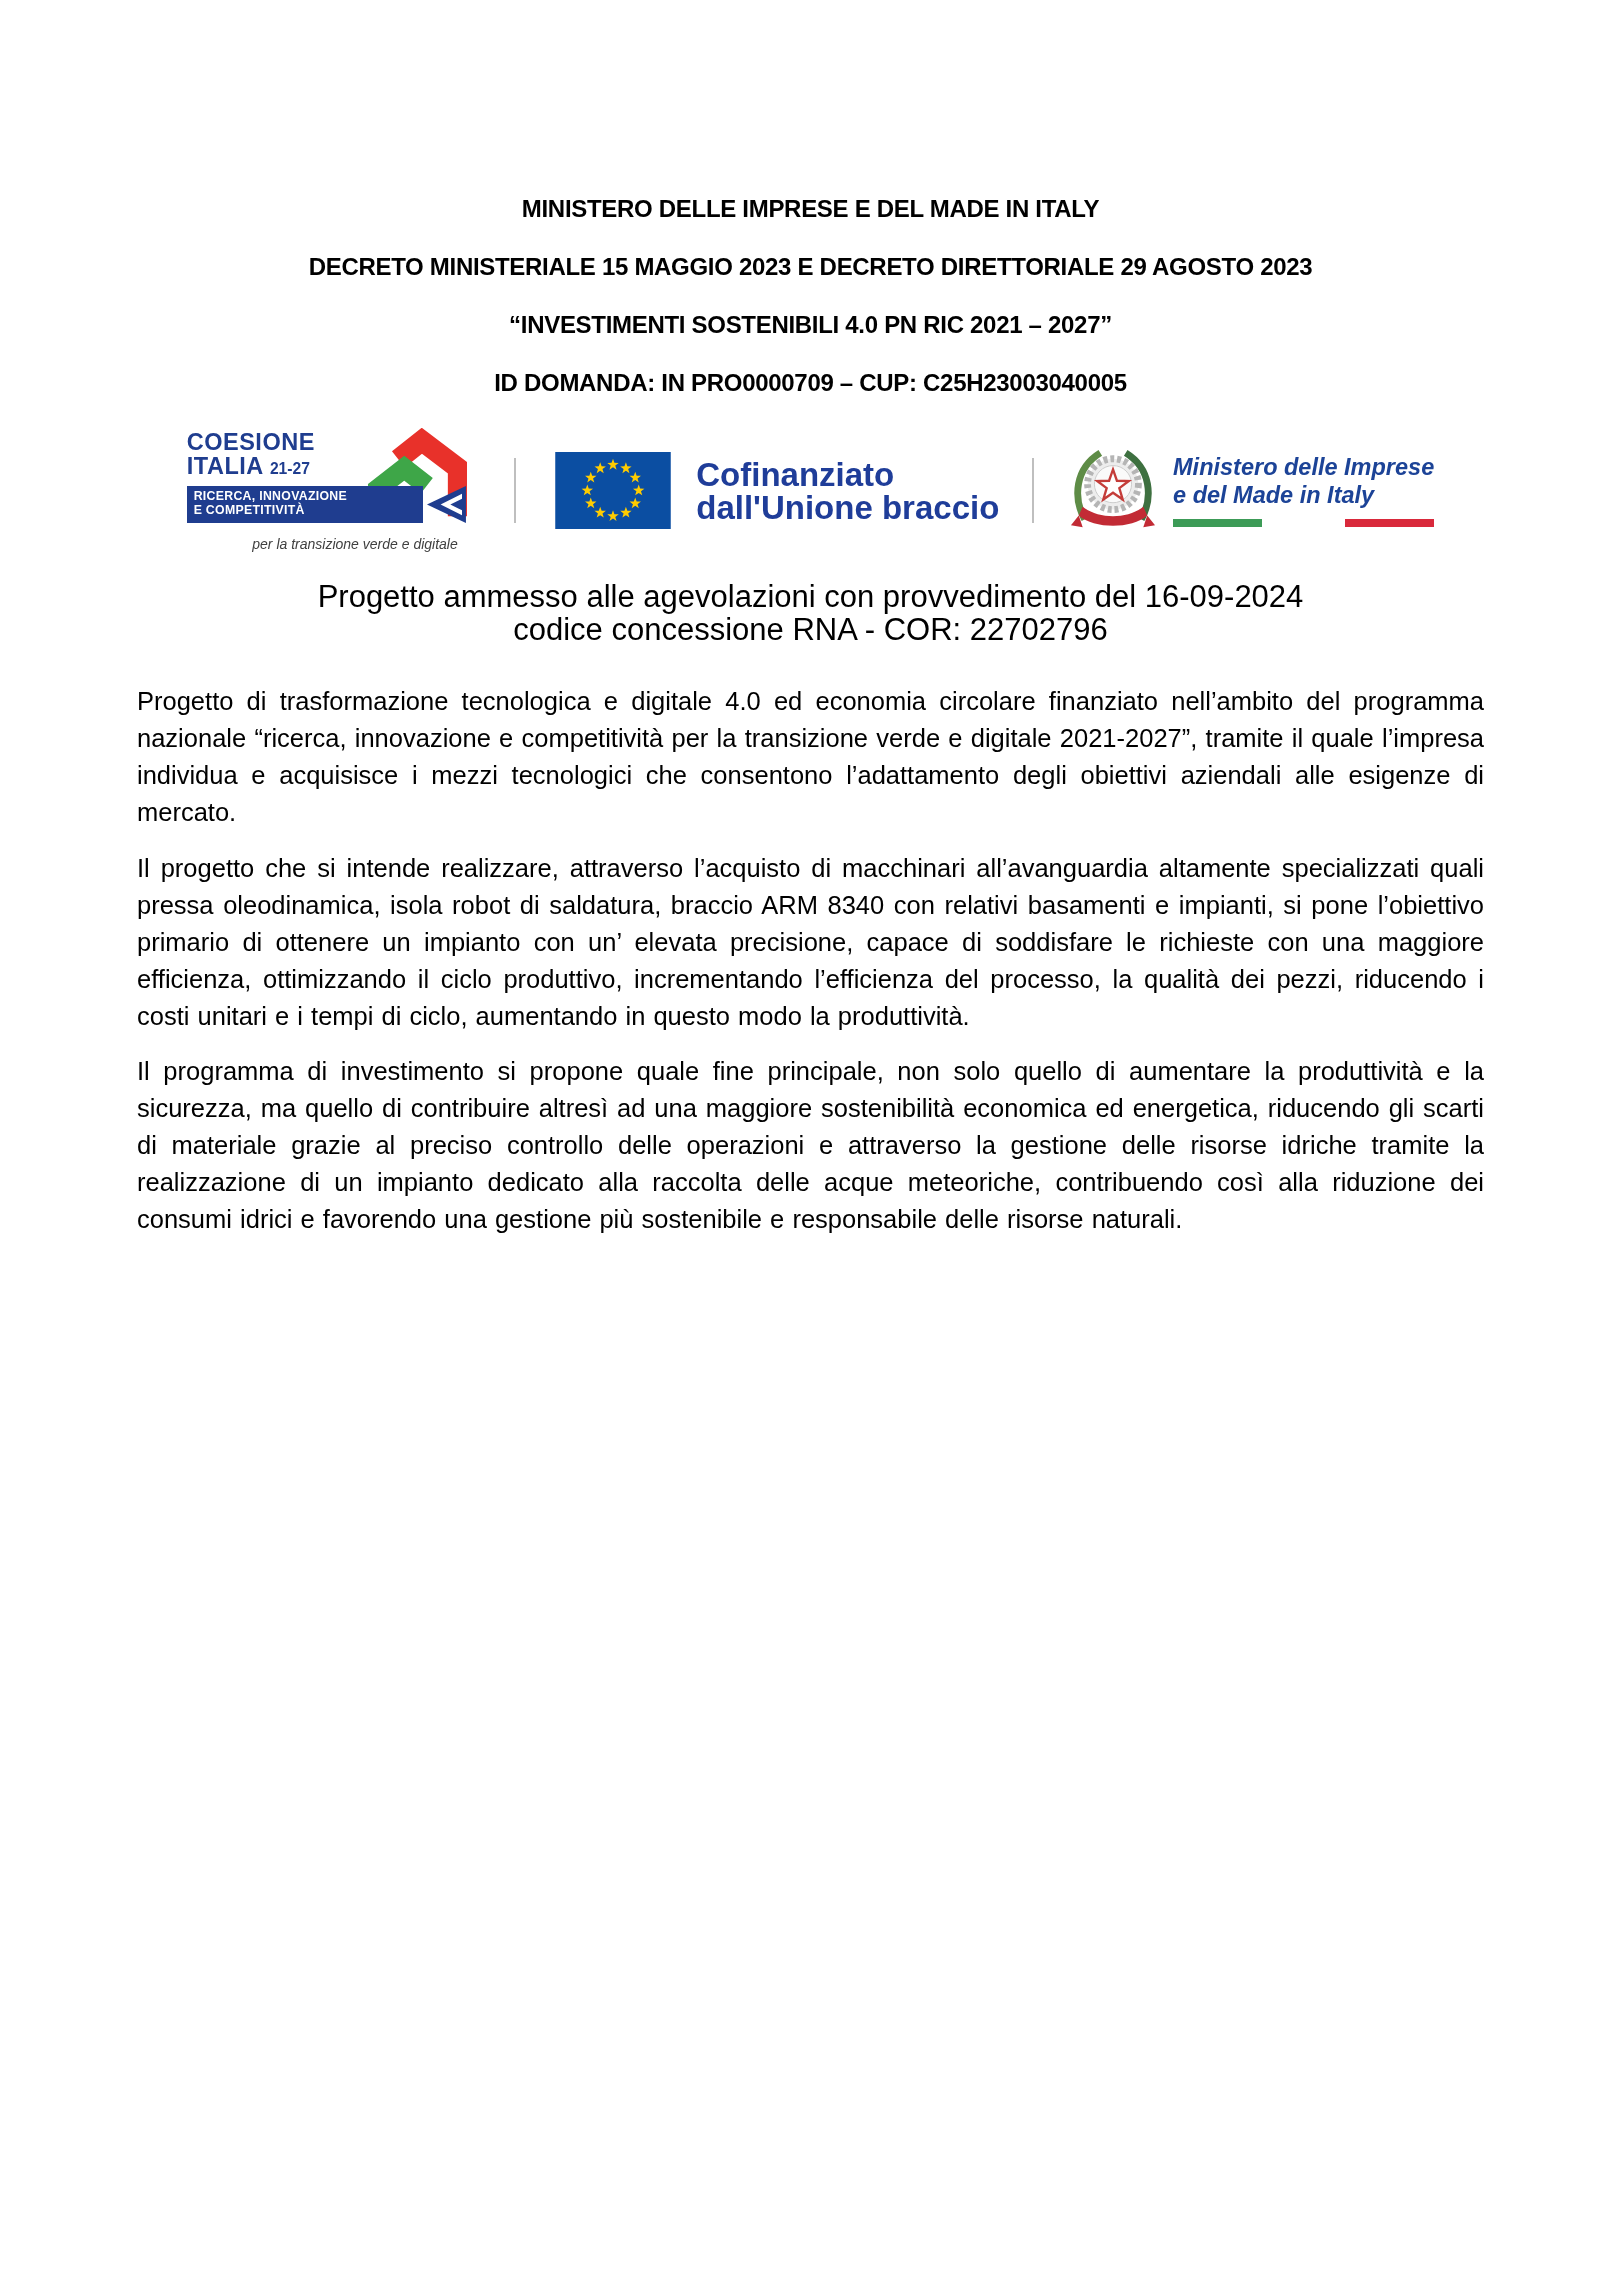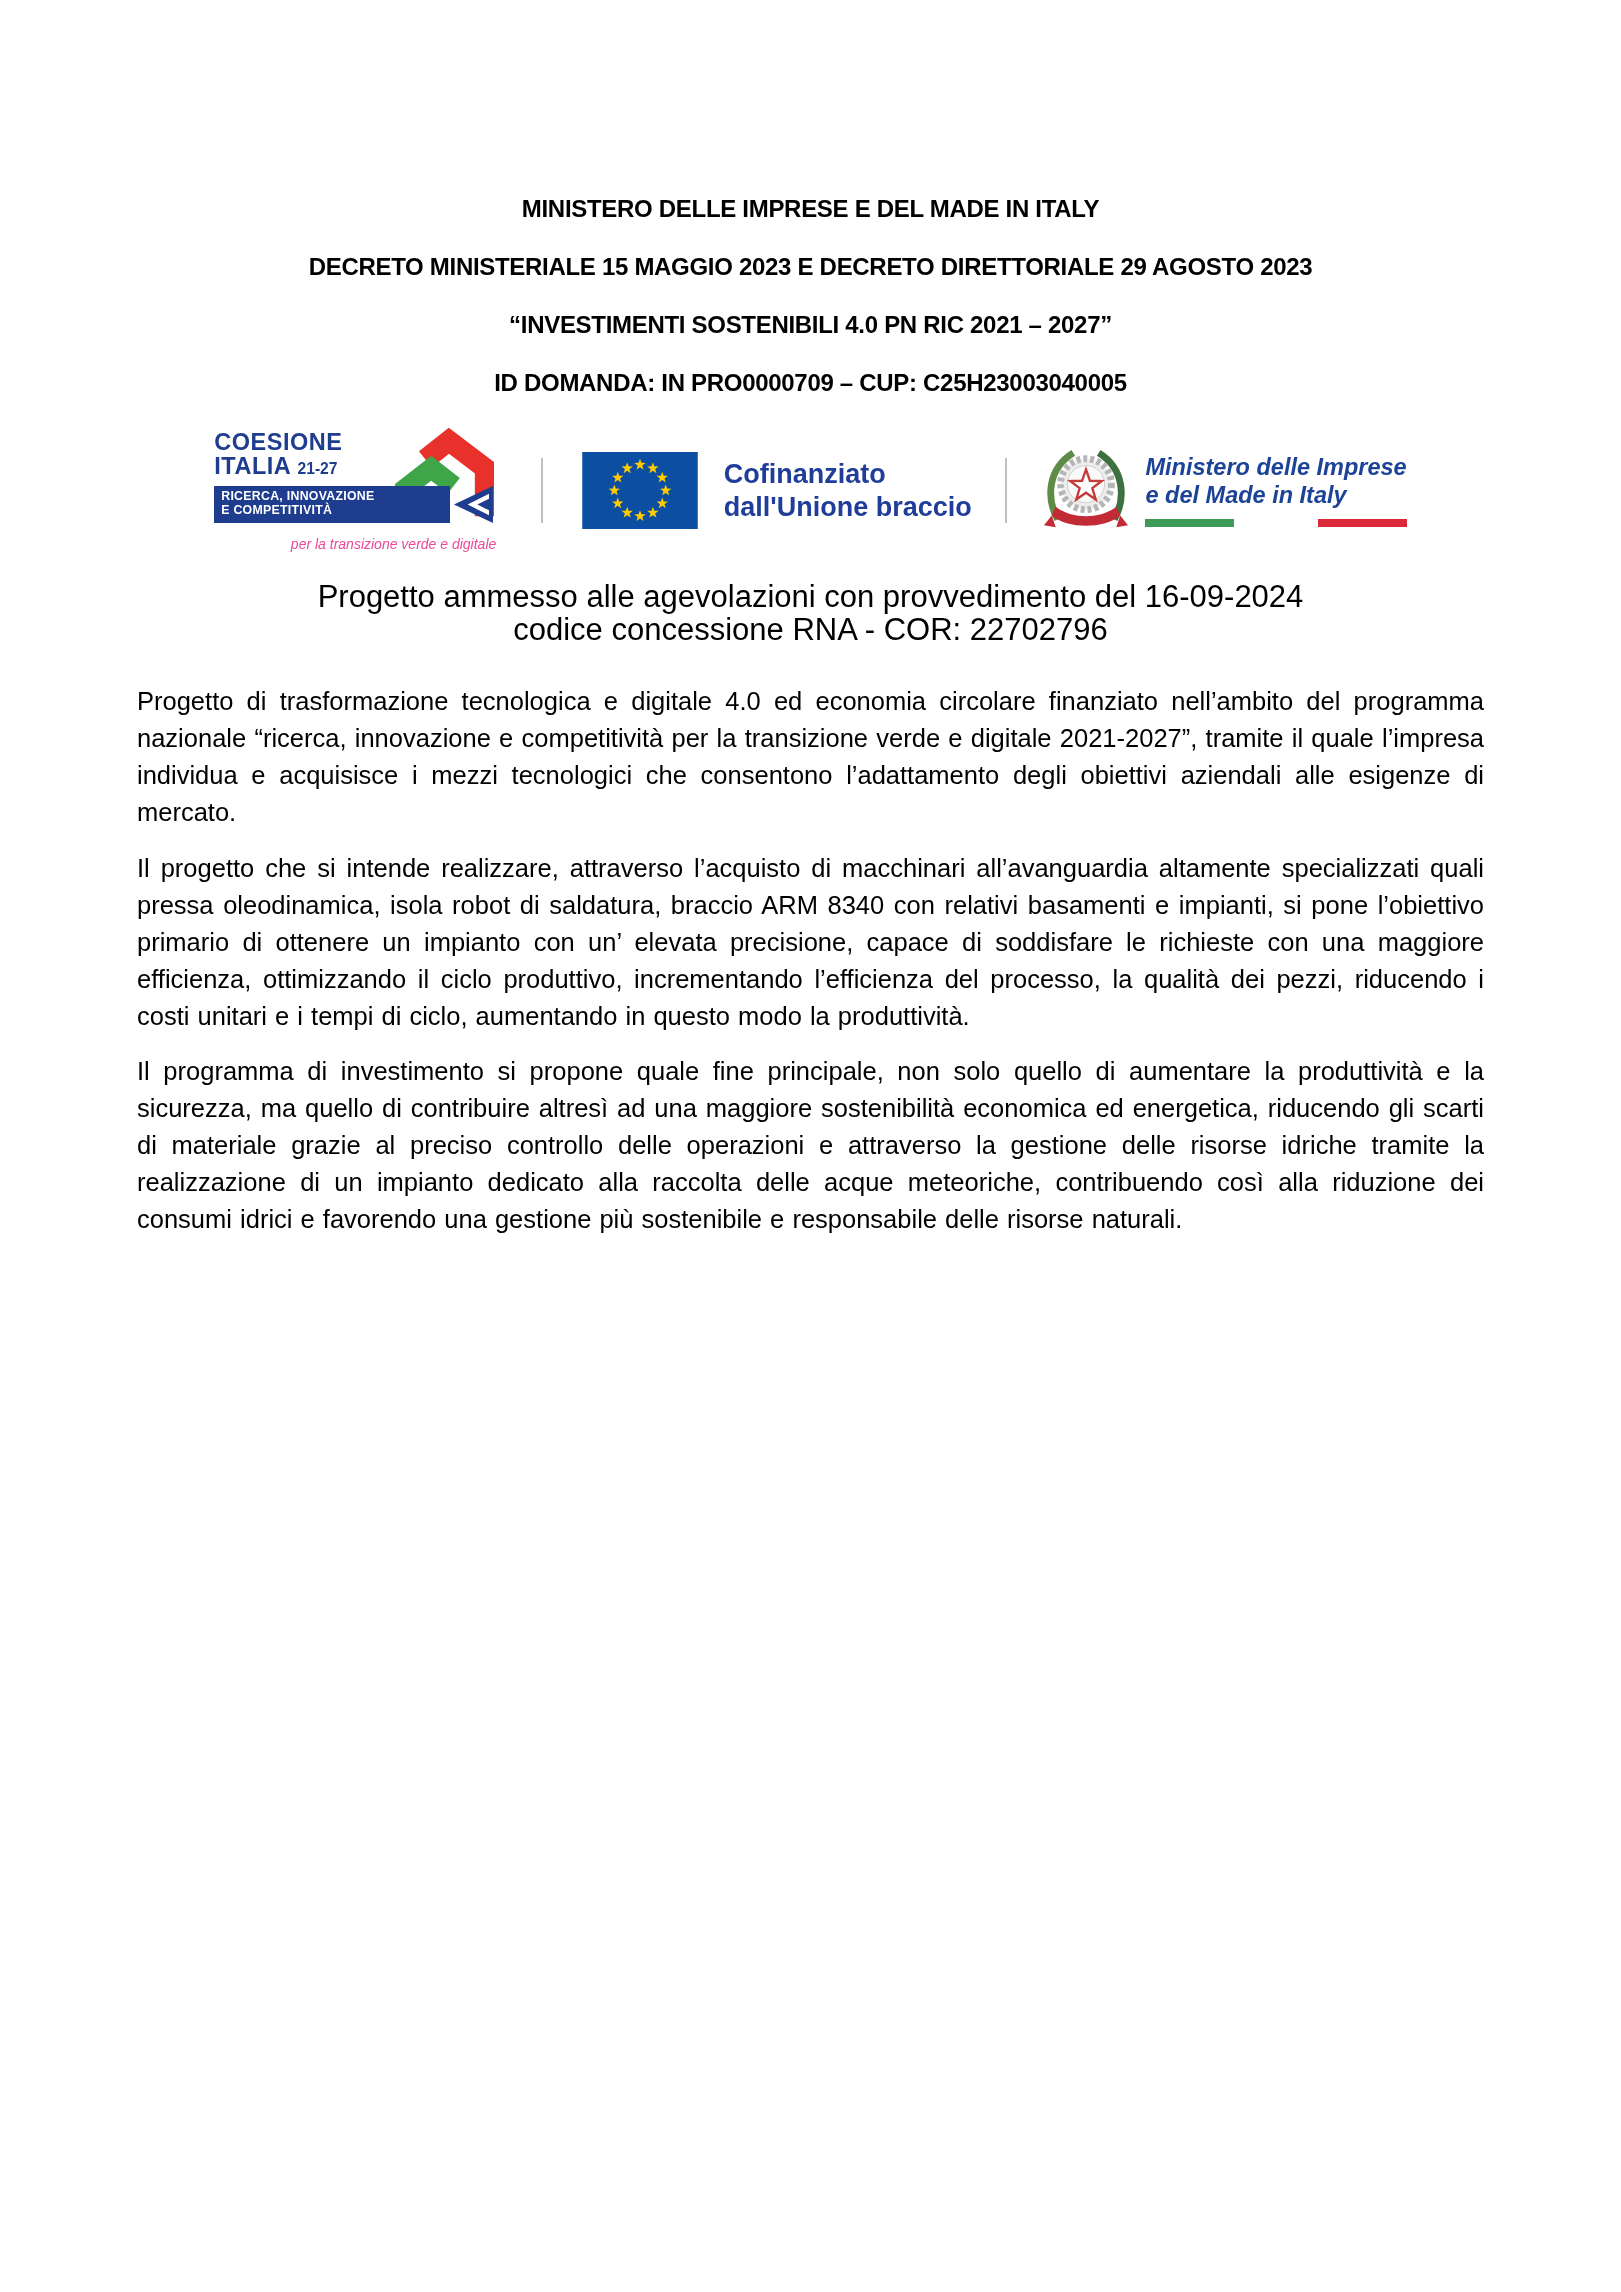--- a/index.html
+++ b/index.html
@@ -31,31 +31,31 @@
     font-size:23.5px; line-height:24.5px; letter-spacing:0.5px;
   }
   .co-years { font-size:15.7px; font-weight:bold; letter-spacing:0; }
   .co-banner {
     position:absolute; left:0; top:56px; width:236px; height:37px;
     background:#1F3D8F; color:#fff; font-weight:bold; font-size:12.3px;
     line-height:13.7px; padding:4.9px 0 0 6.9px; letter-spacing:0.3px;
   }
   .co-banner-arrow { position:absolute; right:-43px; top:0; }
   .co-tagline {
-    position:absolute; right:4px; bottom:0; color:#ec4899;
+    position:absolute; right:15px; bottom:0; color:#404040;
     font-style:italic; font-size:14px; white-space:nowrap;
   }
   .co-chevrons { position:absolute; right:5.9px; top:-2px; }
 
   
   .eu-logo { display:flex; align-items:center; margin:0 33px 0 39px; flex:0 0 auto; }
   .eu-flag { display:block; }
   .eu-label {
     margin-left:25.5px; color:#1F3D99; font-weight:bold;
-    font-size:27px; line-height:33px; white-space:nowrap;
+    font-size:33px; line-height:33px; white-space:nowrap;
   }
 
   
   .ministero { display:flex; align-items:center; margin-left:35px; flex:0 0 auto; }
   .min-right { margin-left:15.7px; }
   .min-label {
     color:#1C4397; font-weight:bold; font-size:23.5px; line-height:27.4px; white-space:nowrap;font-style:italic;
   }
   .tricolor { display:flex; margin-top:9.8px; height:7.8px; width:100%; }
   .tricolor .g { width:34%; background:#3C9B57; }

